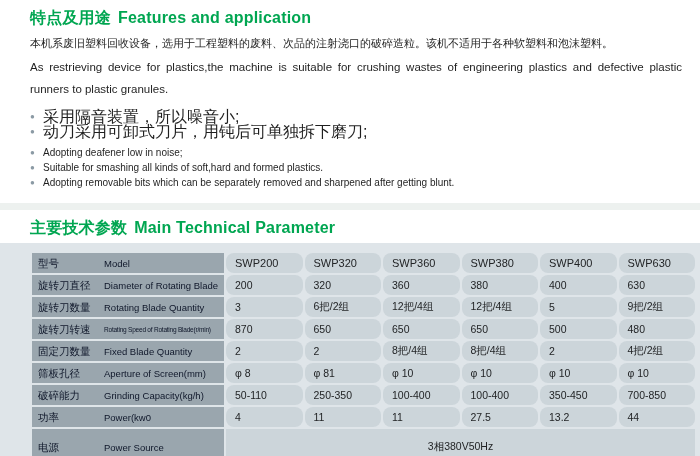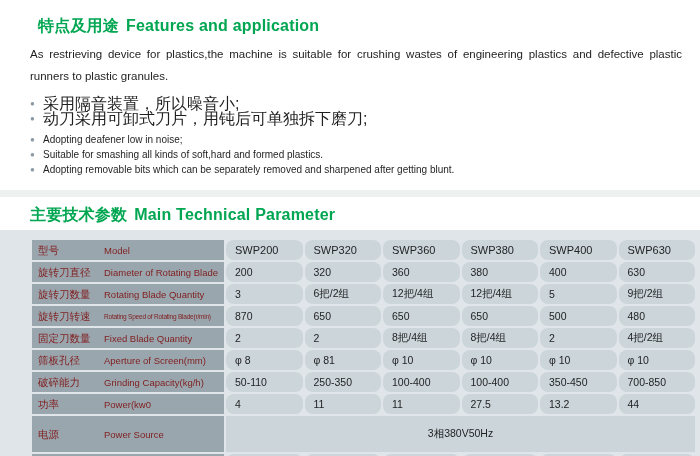--- a/index.html
+++ b/index.html
@@ -1,53 +1,54 @@
 <!DOCTYPE html>
 <html><head>
 <meta charset="utf-8">
 <style>
   html,body { margin:0; padding:0; }
   body { font-family:"Liberation Sans","DejaVu Sans",sans-serif; }
   .page { width:700px; height:456px; background:#ffffff; overflow:hidden; position:relative; }
 
   .features { padding:8px 22px 0 30px; }
-  .heading { margin:8px; font-weight:bold; color:#00a651; font-size:16px; line-height:19px; letter-spacing:0.2px; }
+  .heading { margin:0; font-weight:bold; color:#00a651; font-size:16px; line-height:19px; letter-spacing:0.2px; }
   .heading .zh { margin-right:7px; }
   .intro-zh { margin:9px 0 0; font-size:11px; color:#1f1f1f; line-height:14px; }
   .intro-en { margin:6px 0 0; font-size:11.5px; color:#1f1f1f; line-height:22px; text-align:justify; width:652px; }
 
   ul.bullets { list-style:none; margin:9px 0 0; padding:0; font-size:16px; color:#1f1f1f; }
   ul.bullets.en { font-size:10px; margin-top:6px; }
   ul.bullets li { position:relative; padding-left:13px; line-height:15px; }
   ul.bullets li::before { content:"●"; position:absolute; left:0; top:0; color:#8b9aa4; font-size:8px; line-height:15px; }
 
   .divider-band { height:7px; background:#edf1ef; margin-top:13px; }
 
   .heading2 { margin:8px 0 0 30px; }
 
   .panel { background:#dfe5e9; margin-top:6px; height:300px; padding:8px 0 0 30px; box-sizing:border-box; }
 
   table.params { border-collapse:separate; border-spacing:2px; width:667px; table-layout:fixed; }
   table.params td, table.params th { height:12px; overflow:hidden; white-space:nowrap; }
-  .label-cell { background:#9aa6ae; text-align:left; font-weight:normal; color:#7f1d1d; padding:1px 2px 1px 6px; }
+  .label-cell { background:#9aa6ae; text-align:left; font-weight:normal; color:#0f172a; padding:1px 2px 1px 6px; }
   .label-cell .zh { display:inline-block; width:66px; font-size:10.5px; vertical-align:middle; }
   .label-cell .en { font-size:9.5px; vertical-align:middle; }
   .label-cell .en.xsmall { display:inline-block; font-size:8px; letter-spacing:-0.3px; transform:scaleX(0.82); transform-origin:left center; }
   td.val { background:#ccd5da; font-size:10.5px; color:#222426; padding:1px 2px 1px 9px;border-radius:8px; }
   tr.header-row td.val { font-size:11px; }
   td.merged { background:#ccd5da; font-size:10.5px; color:#222426; text-align:center; padding:11px 0; }
 </style>
 </head>
 <body>
 
 <div class="page">
 
   <section class="features">
     <h1 class="heading"><span class="zh">特点及用途</span><span class="en">Features and application</span></h1>
 
+    <p class="intro-zh">本机系废旧塑料回收设备，选用于工程塑料的废料、次品的注射浇口的破碎造粒。该机不适用于各种软塑料和泡沫塑料。</p>
     <p class="intro-en">As restrieving device for plastics,the machine is suitable for crushing wastes of engineering plastics and defective plastic runners to plastic granules.</p>
 
     <ul class="bullets zh">
       <li>采用隔音装置，所以噪音小;</li>
       <li>动刀采用可卸式刀片，用钝后可单独拆下磨刀;</li>
     </ul>
 
     <ul class="bullets en">
       <li>Adopting deafener low in noise;</li>
       <li>Suitable for smashing all kinds of soft,hard and formed plastics.</li>

